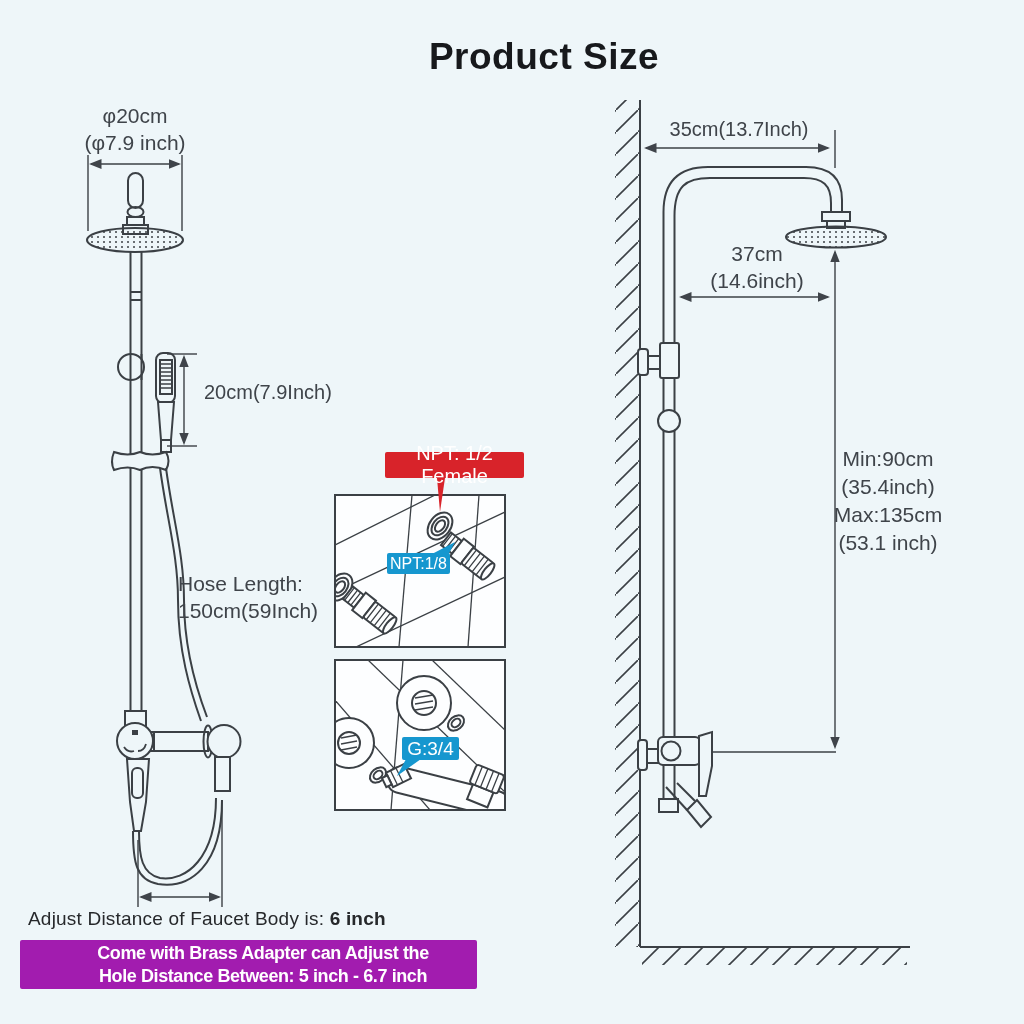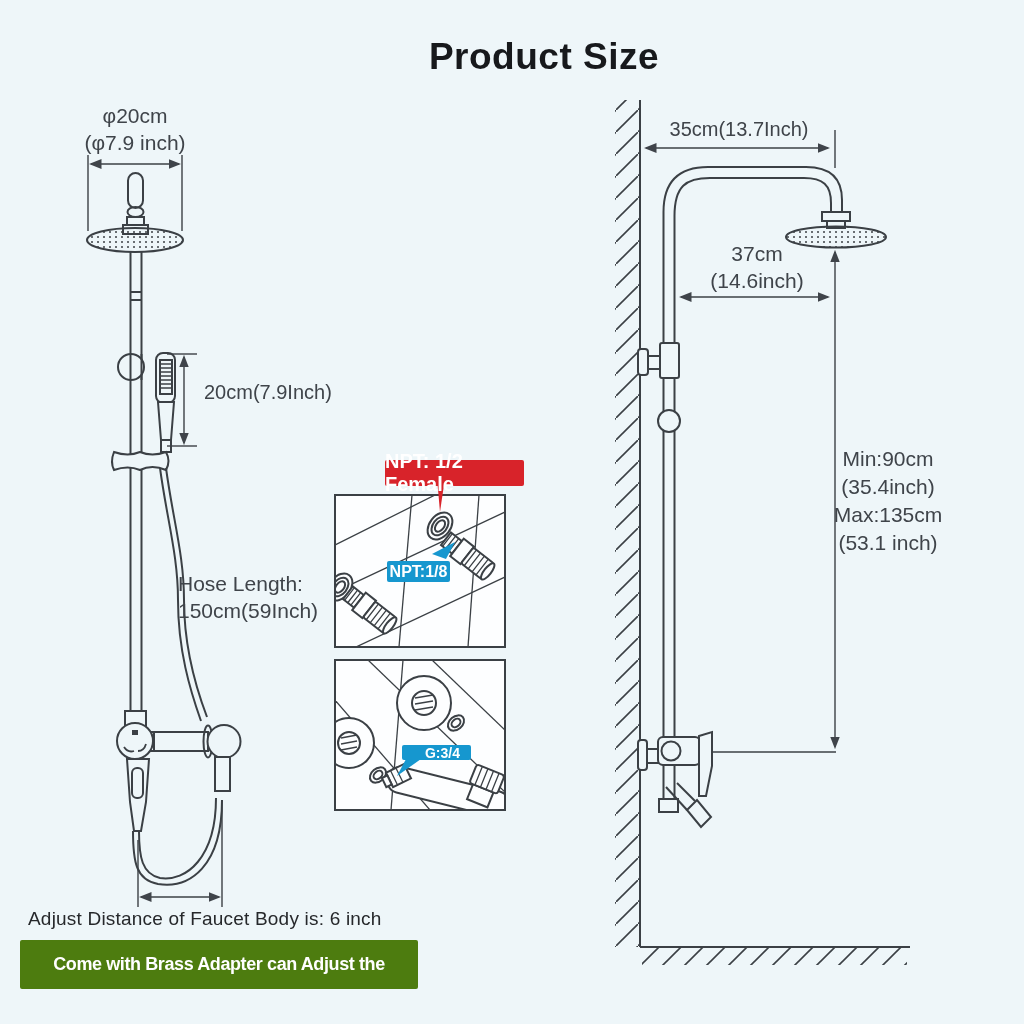--- a/index.html
+++ b/index.html
@@ -7,39 +7,39 @@
     position:relative;width:1024px;height:1024px;
     background:#eef6f9;overflow:hidden;
     font-family:"Liberation Sans",sans-serif;
   }
   .title{
     position:absolute;left:0;top:36px;width:1024px;text-align:center;
     font-size:37px;font-weight:800;color:#17191c;letter-spacing:.5px;padding-left:32px;
   }
   svg{position:absolute;left:0;top:0;}
   .tag{
-    position:absolute;color:#fff;
+    position:absolute;color:#fff;text-align:center;
     display:flex;align-items:center;justify-content:center;
-    border-radius:2px;font-weight:700;margin-top:8px;
+    border-radius:2px;font-weight:400;
   }
   .tag-red{background:#d8232a;}
   .tag-blue{background:#1697cf;}
   .tag-npt-female{left:385px;top:452px;width:139px;height:26px;font-size:20px;}
   .tag-npt-half{left:387px;top:553px;width:63px;height:21px;font-size:16px;}
-  .tag-g34{left:402px;top:737px;width:57px;height:15px;font-size:14px;padding-left:12px;}
+  .tag-g34{left:402px;top:737px;width:57px;height:23px;font-size:19px;}
   .footer-line{
     position:absolute;left:28px;top:908px;font-size:19px;color:#26282b;
     letter-spacing:.2px;
   }
-  .footer-line b{font-weight:400;}
+  .footer-line b{font-weight:700;}
   .banner{
-    position:absolute;left:20px;top:940px;width:398px;height:49px;
-    background:#4d7c0f;color:#fff;border-radius:2px;
+    position:absolute;left:20px;top:940px;width:428px;height:49px;
+    background:#a21caf;color:#fff;border-radius:2px;
     display:flex;flex-direction:column;align-items:center;justify-content:center;
-    font-size:18px;font-weight:600;line-height:23px;letter-spacing:-0.4px;
+    font-size:18px;font-weight:600;line-height:23px;letter-spacing:-0.4px;padding-left:29px;
   }
   .banner b{font-weight:800;}
   text{fill:#3f444a;}
 </style>
 </head>
 <body>
 
 <div class="canvas">
 
   <div class="title">Product Size</div>
@@ -290,15 +290,16 @@
   </svg>
 
   <div class="tag tag-red tag-npt-female">NPT: 1/2 Female</div>
   <div class="tag tag-blue tag-npt-half">NPT:1/8</div>
   <div class="tag tag-blue tag-g34">G:3/4</div>
 
   <div class="footer-line"><span>Adjust Distance of Faucet Body is: </span><b>6 inch</b></div>
 
   <div class="banner">
     <span>Come with Brass Adapter can Adjust the</span>
+    <span><span>Hole Distance Between: </span><b>5 inch - 6.7 inch</b></span>
   </div>
 
 </div>
 
 </body></html>

